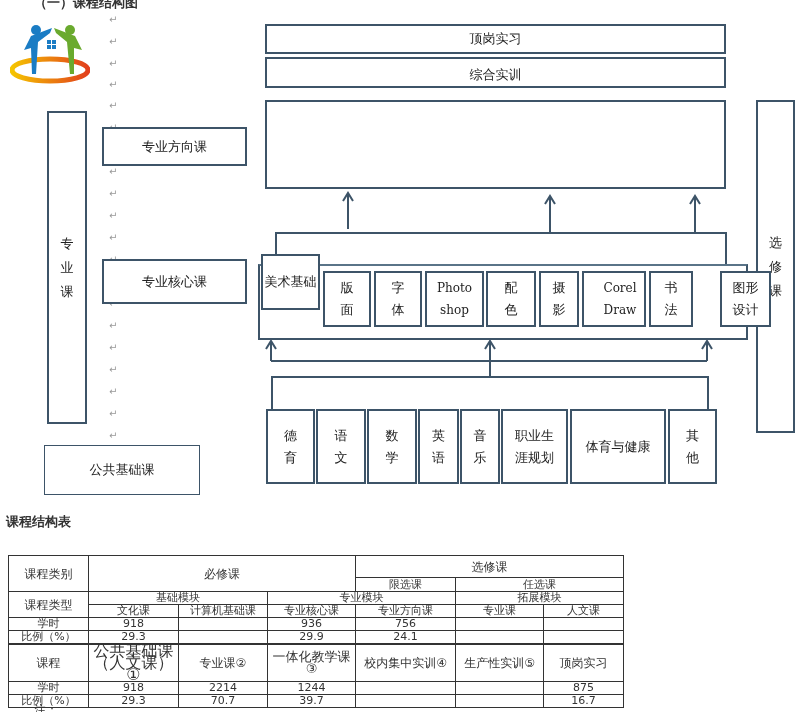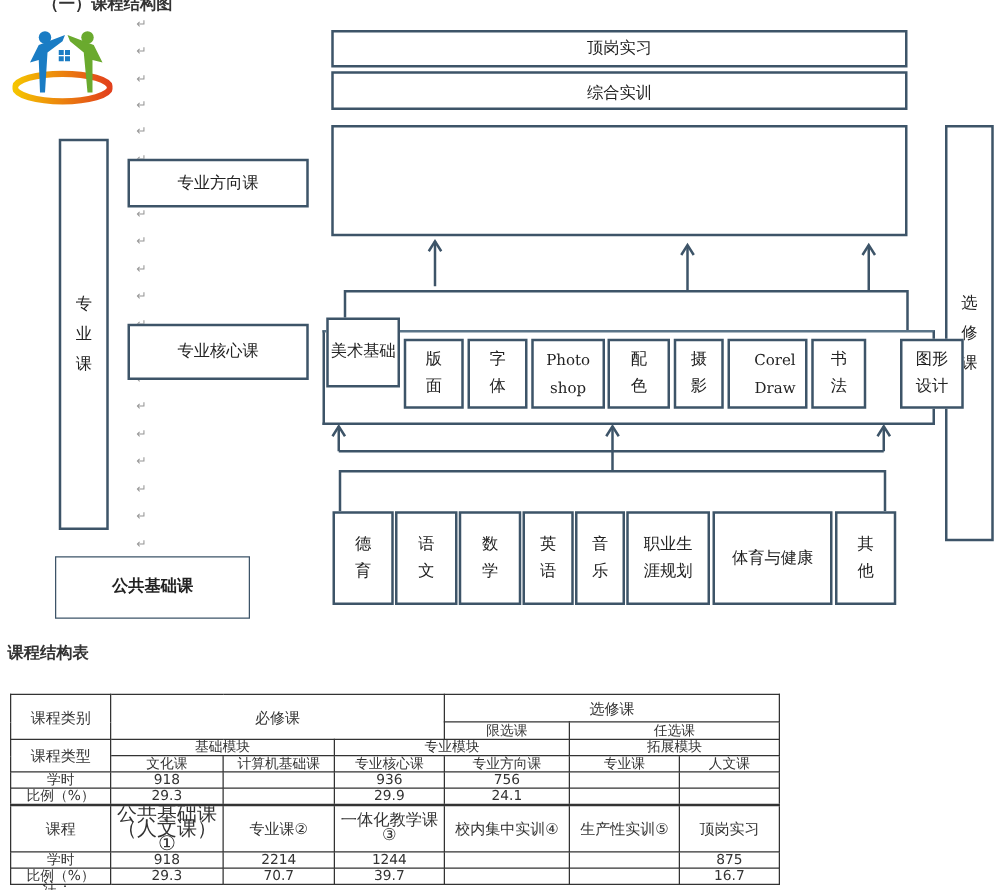--- a/index.html
+++ b/index.html
@@ -73,21 +73,21 @@
 </div>
 
 <div class="box txt" style="left:102px; top:127px; width:145px; height:39px;">
   <span>专业方向课</span>
 </div>
 
 <div class="box txt" style="left:102px; top:259px; width:145px; height:45px;">
   <span>专业核心课</span>
 </div>
 
-<div class="box txt" style="left:44px; top:445px; width:156px; height:50px; border-width:1.5px;font-weight:bold;">
+<div class="box txt" style="left:44px; top:445px; width:156px; height:50px; border-width:1.5px;">
   <span>公共基础课</span>
 </div>
 
 <div class="box vtxt" style="left:756px; top:100px; width:39px; height:333px; white-space:pre-line;">
   <span>选
 修
 课</span>
 </div>
 
 <div class="box txt" style="left:265px; top:24px; width:461px; height:30px;">

